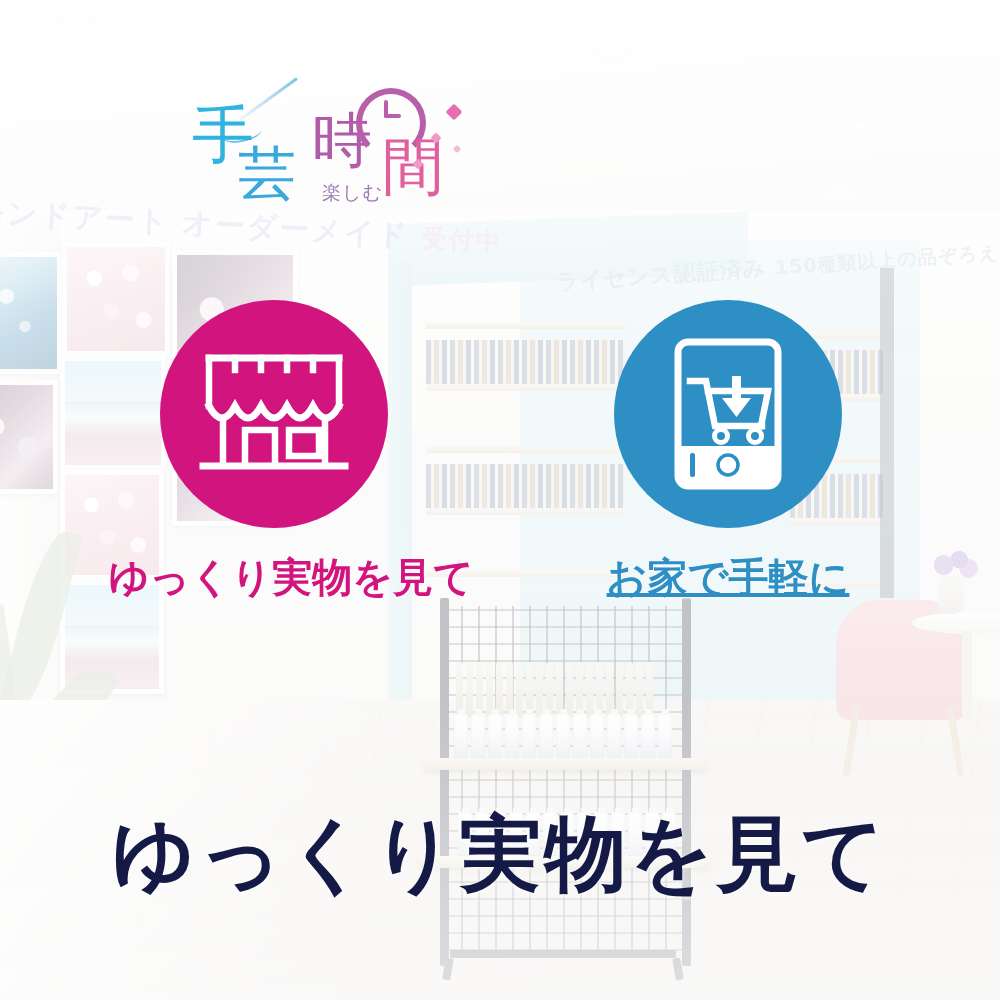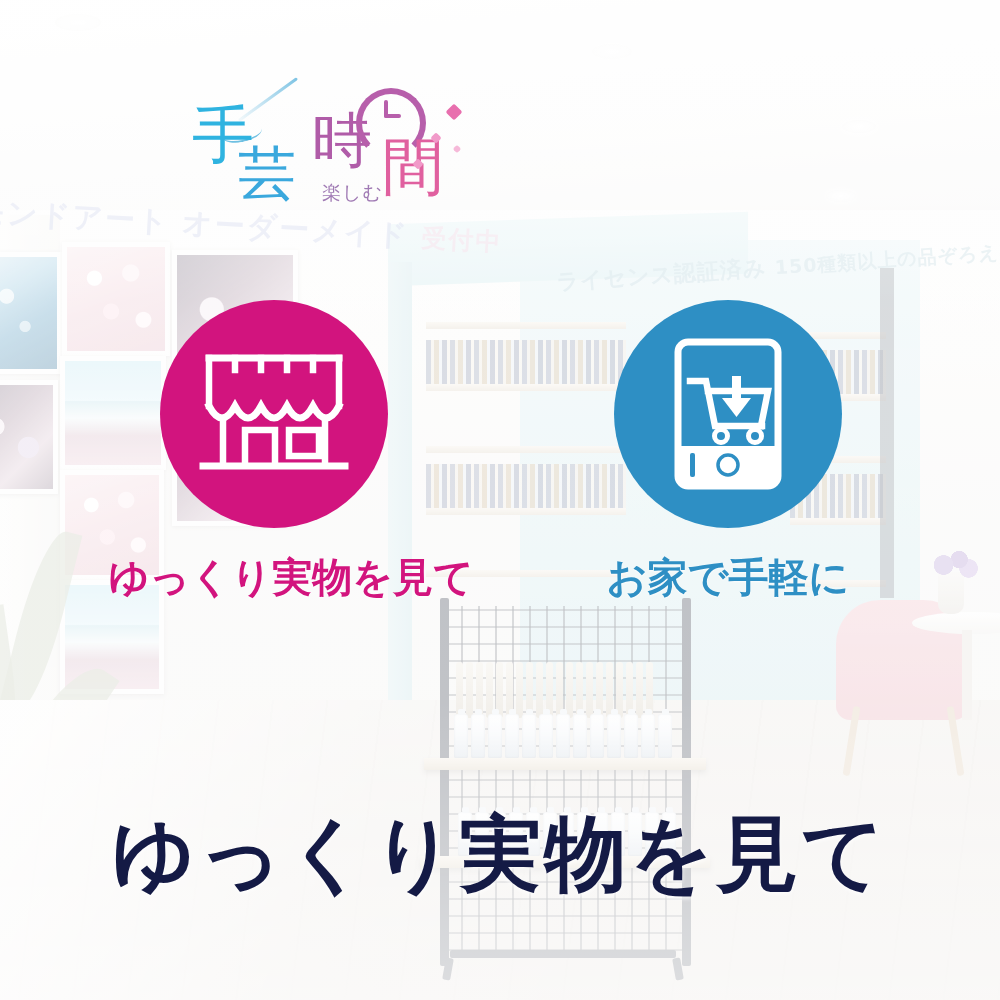--- a/index.html
+++ b/index.html
@@ -246,21 +246,21 @@
   }
   #circ-shop{background:#d2147e;}
   #circ-net{background:#2e8fc4;}
 
   .col-cap{
     margin-top:22px;font-size:40px;font-weight:700;letter-spacing:0px;
     font-family:"DejaVu Sans","Liberation Sans",sans-serif;
     text-shadow:0 1px 2px rgba(255,255,255,.8);
   }
   #cap-shop{color:#d2147e;text-align:right;}
-  #cap-net{color:#2e8fc4;}
+  #cap-net{color:#2e8fc4;text-decoration:underline;}
 
   
   #cta{
     position:absolute;left:0;top:800px;width:1000px;text-align:center;
     font-size:82px;font-weight:700;color:#141a45;letter-spacing:3px;
     font-family:"DejaVu Sans","Liberation Sans",sans-serif;
     text-shadow:0 2px 4px rgba(255,255,255,.75);
   }
 </style>
 </head>

